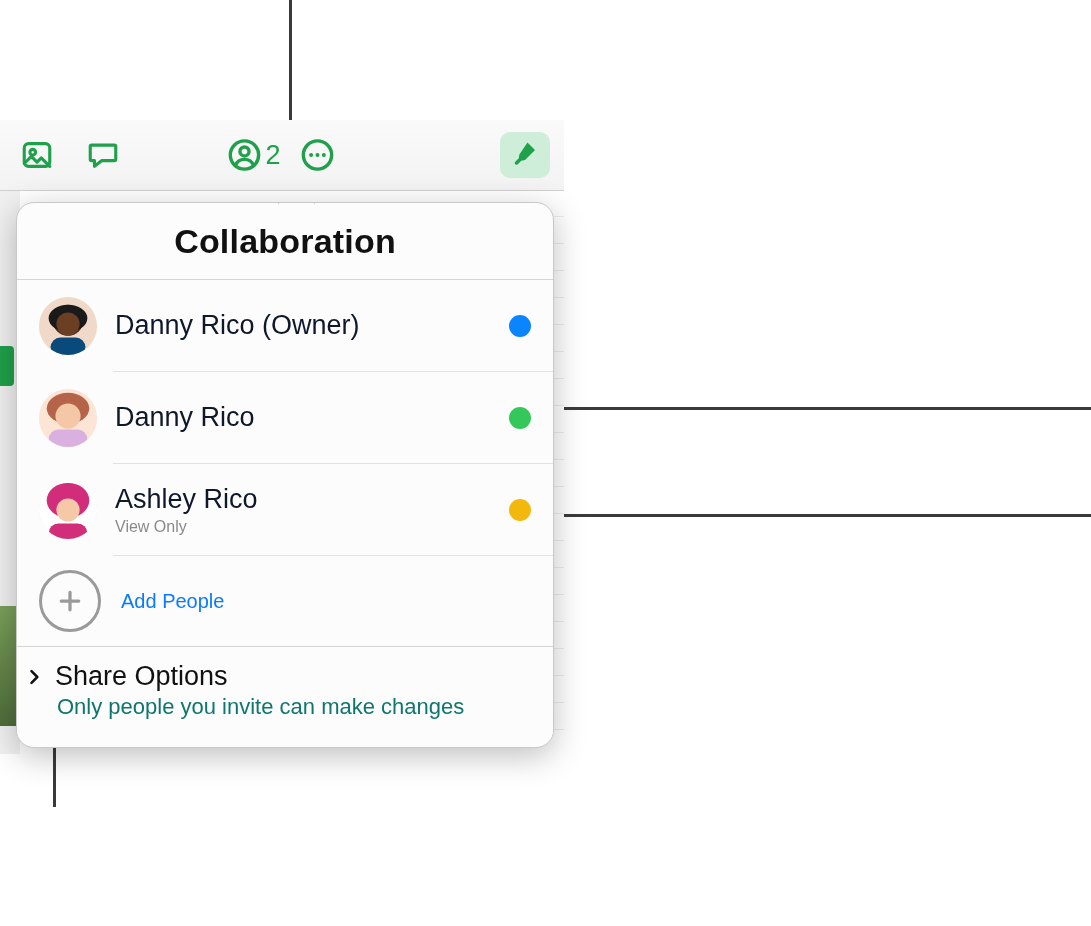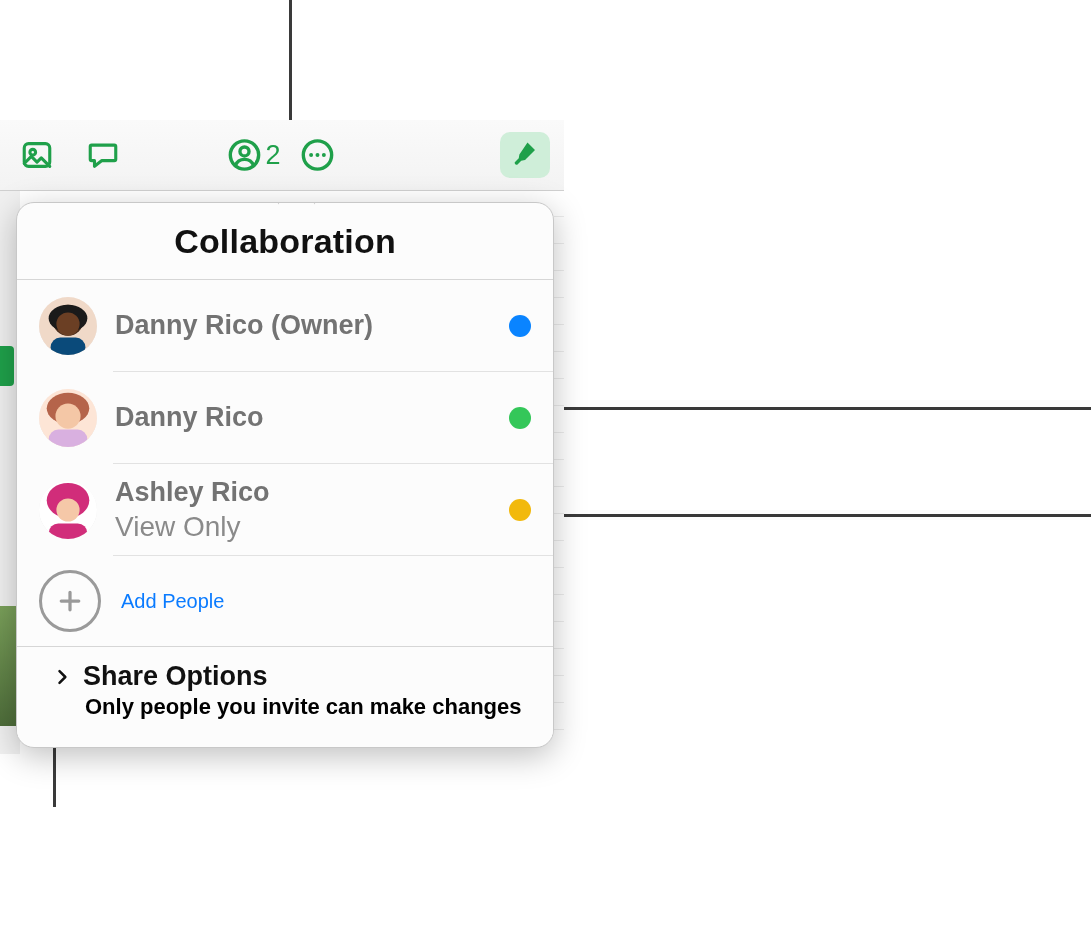--- a/index.html
+++ b/index.html
@@ -153,41 +153,41 @@
 
   .avatar {
     width:58px; height:58px; border-radius:50%;
     flex:0 0 auto; margin-right:18px;
     position:relative; overflow:hidden;
     box-shadow:inset 0 -2px 4px rgba(0,0,0,.12);
   }
   .avatar svg { width:100%; height:100%; display:block; }
 
   .name-block { flex:1 1 auto; min-width:0; }
-  .name { font-size:27px; color:#737373; line-height:1.15;font-weight:bold; }
-  .subtitle { font-size:28px; color:#8a8a8a; margin-top:2px; }
+  .name { font-size:27px; color:#0f172a; line-height:1.15; }
+  .subtitle { font-size:16px; color:#8a8a8a; margin-top:2px; }
 
   .dot {
     width:22px; height:22px; border-radius:50%; flex:0 0 auto; margin-left:12px;
   }
 
   .add-row { height:90px; border-bottom:1px solid #d6d6d6; }
   .add-icon {
     width:56px; height:56px; border-radius:50%;
     border:3px solid #9a9a9a; color:#9a9a9a;
     display:flex; align-items:center; justify-content:center;
     margin-right:20px; flex:0 0 auto;
     font-size:40px; line-height:1;
   }
   .add-label { font-size:20px; color:#0a7bff; }
 
-  .share-row { padding:14px 22px 18px 34px; display:block; border-bottom:none;font-weight:bold; }
+  .share-row { padding:14px 22px 18px 6px; display:block; border-bottom:none; }
   .share-top { display:flex; align-items:center; gap:10px; }
   .share-title { font-size:27px; color:#111; }
-  .share-sub { font-size:22px; color:#000000; margin-left:34px; margin-top:2px; }
+  .share-sub { font-size:22px; color:#0f766e; margin-left:34px; margin-top:2px; }
   .chev { width:22px; display:inline-flex; justify-content:center; }
 </style>
 </head>
 <body>
 
 <div class="callout-top"></div>
 <div class="callout-right-dot"></div>
 <div class="callout-right-viewonly"></div>
 <div class="callout-bottom"></div>
 

